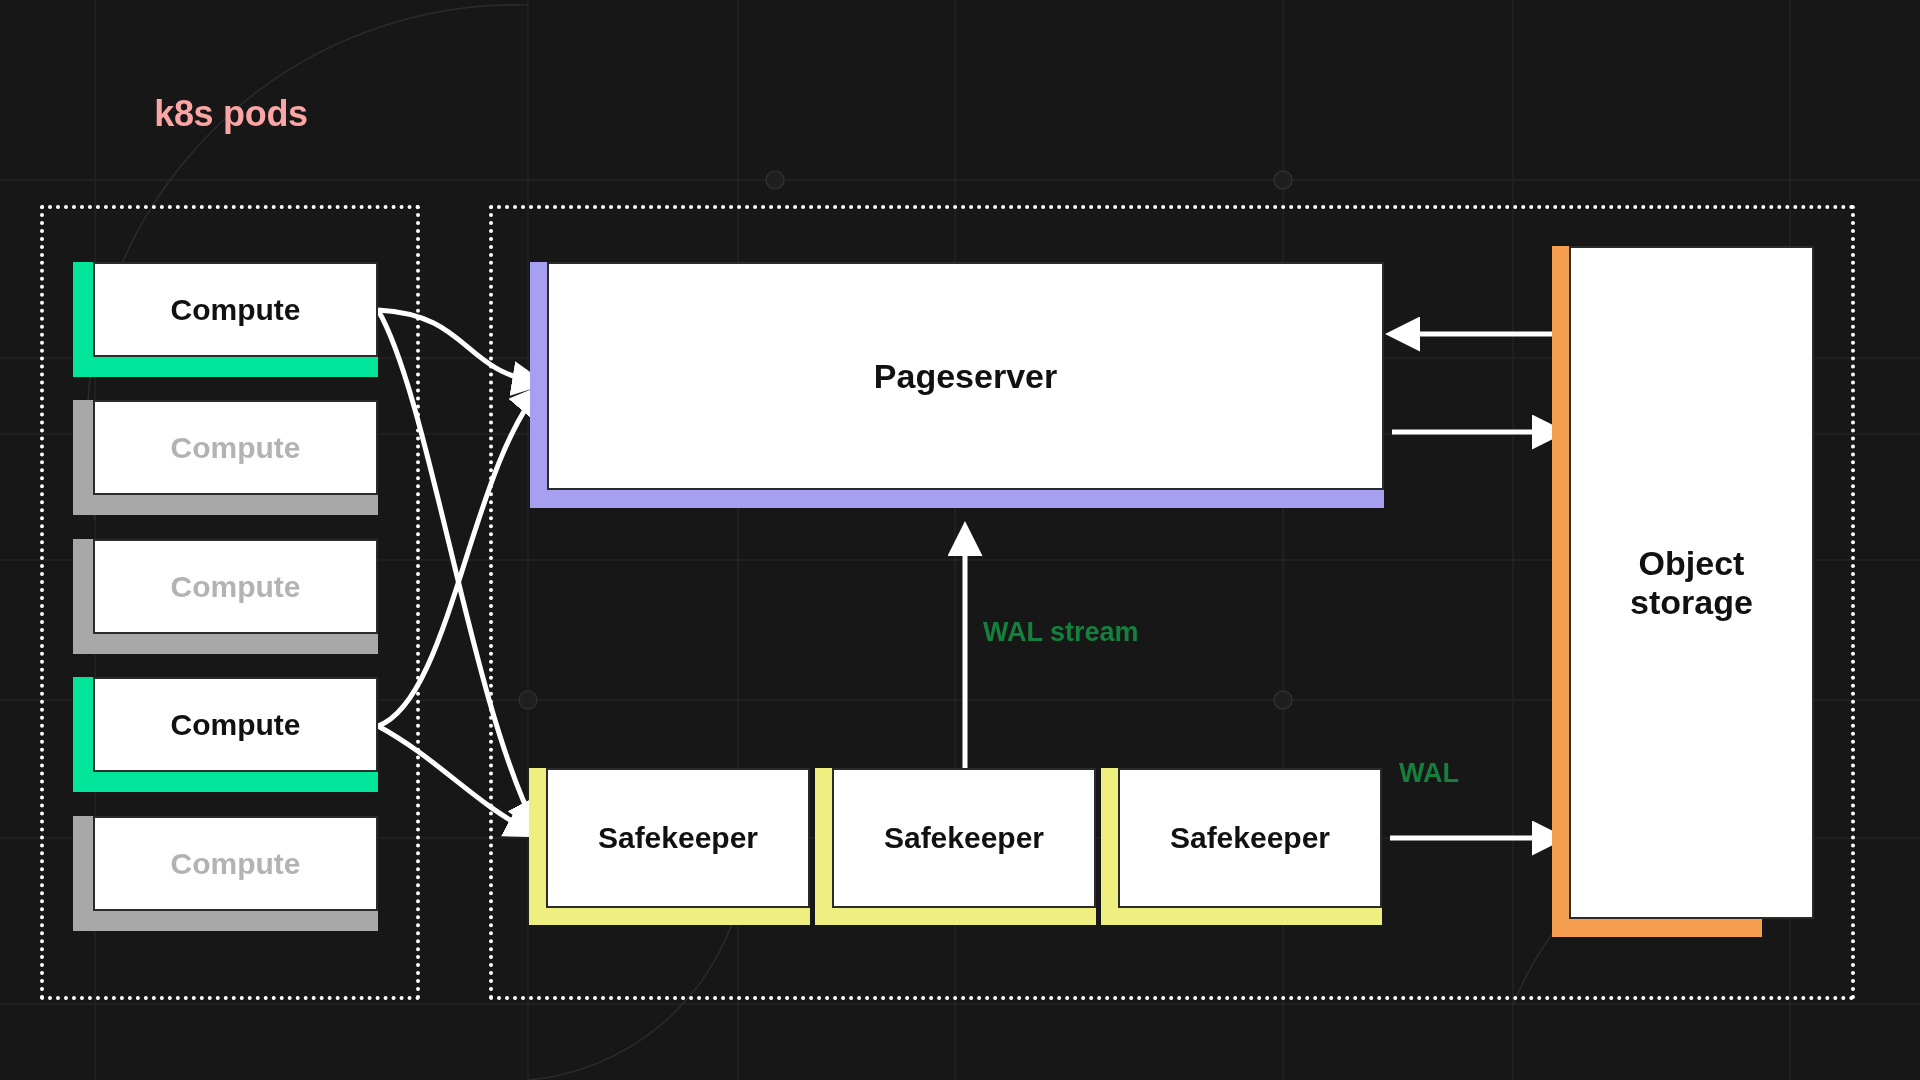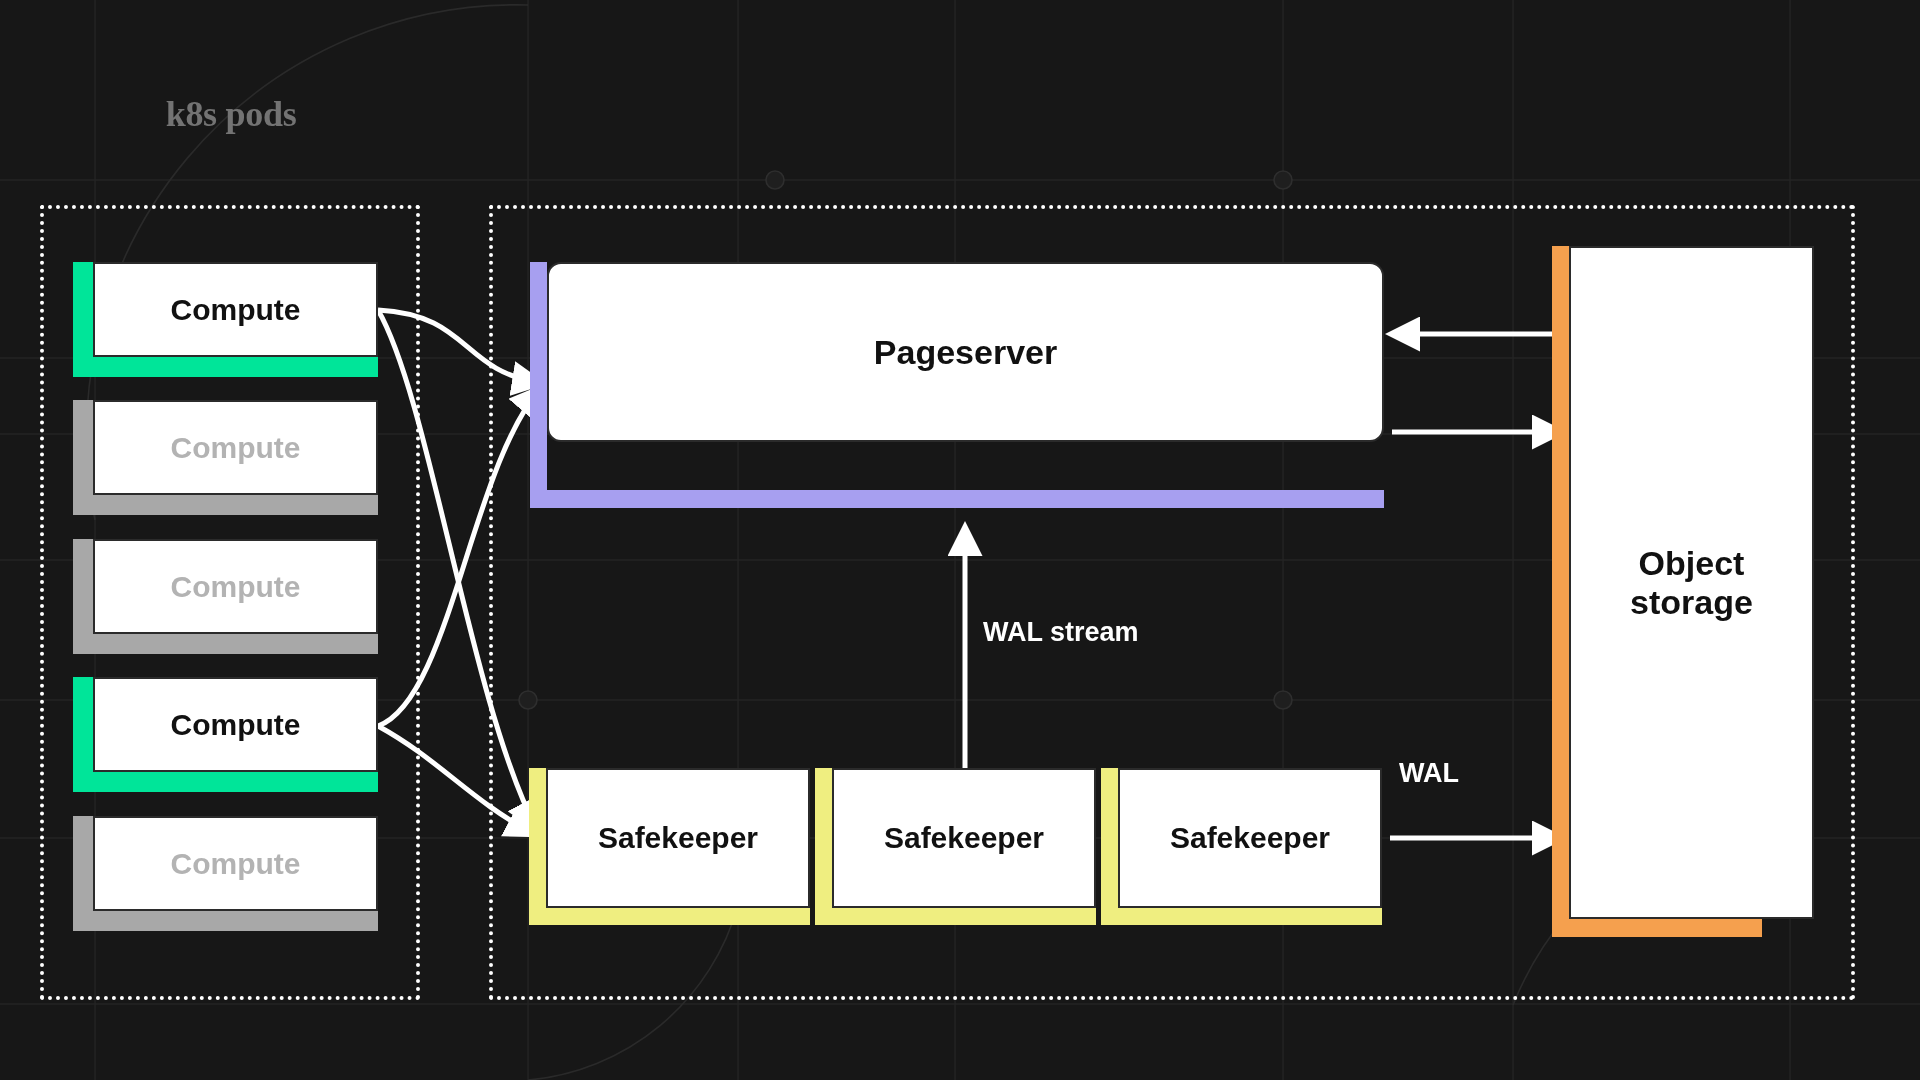--- a/index.html
+++ b/index.html
@@ -10,27 +10,26 @@
     overflow:hidden;
   }
   #stage { position:relative; width:1920px; height:1080px; background:#171717; }
 
   
   .bg-layer { position:absolute; inset:0; pointer-events:none; }
 
   
   .group-title {
     position:absolute;
-    color:#737373;
+    color:#fca5a5;
     font-size:36px;
     font-weight:bold;
     letter-spacing:-0.3px;
     white-space:nowrap;
     transform:translateX(-50%);
-    font-family:Liberation Serif, serif;
   }
 
   
   .group-frame {
     position:absolute;
     border:4px dotted #ffffff;
     border-radius:2px;
   }
 
   
@@ -54,21 +53,21 @@
   .node .label {
     font-weight:bold;
     line-height:1.12;
     color:#111111;
   }
   .node.dim .label { color:#b3b3b3; }
 
   
   .edge-label {
     position:absolute;
-    color:#ffffff;
+    color:#15803d;
     font-size:27px;
     font-weight:bold;
     white-space:nowrap;
   }
 
   svg.edges { position:absolute; inset:0; width:1920px; height:1080px; pointer-events:none; }
 </style>
 </head>
 <body>
 
@@ -168,21 +167,21 @@
 
   <div class="node dim" style="left:73px; top:816px; width:305px; height:115px;">
     <div class="shadow" style="border-left-width:20px; border-bottom-width:20px; border-color:#a8a8a8;"></div>
     <div class="card" style="left:20px; top:0; width:285px; height:95px;">
       <span class="label" style="font-size:30px;">Compute</span>
     </div>
   </div>
 
   <div class="node" style="left:530px; top:262px; width:854px; height:246px;">
     <div class="shadow" style="border-left-width:17px; border-bottom-width:18px; border-color:#a79ff0;"></div>
-    <div class="card" style="left:17px; top:0; width:837px; height:180px;border-radius:14px;">
+    <div class="card" style="left:17px; top:0; width:837px; height:228px;">
       <span class="label" style="font-size:34px;">Pageserver</span>
     </div>
   </div>
 
   <div class="node" style="left:529px; top:768px; width:281px; height:157px;">
     <div class="shadow" style="border-left-width:17px; border-bottom-width:17px; border-color:#efee80;"></div>
     <div class="card" style="left:17px; top:0; width:264px; height:140px;">
       <span class="label" style="font-size:30px;">Safekeeper</span>
     </div>
   </div>

